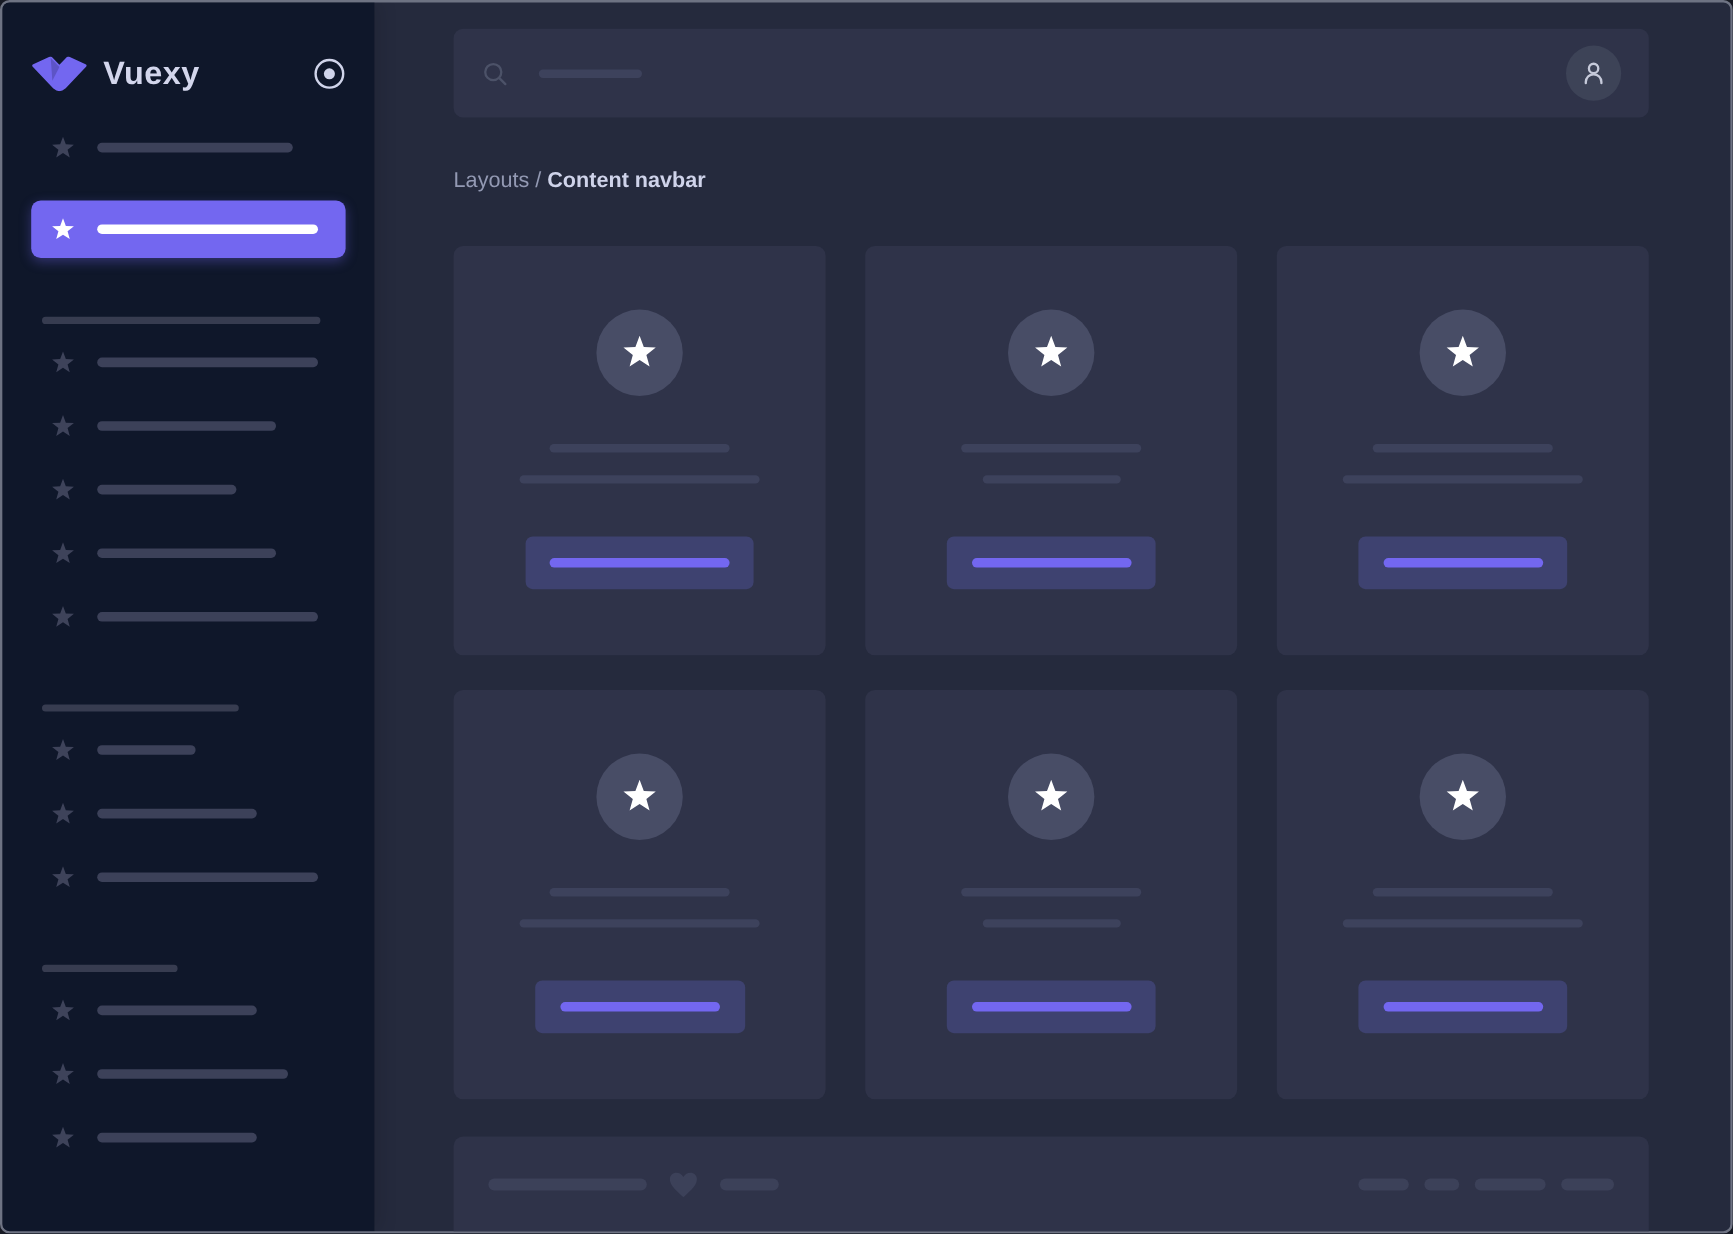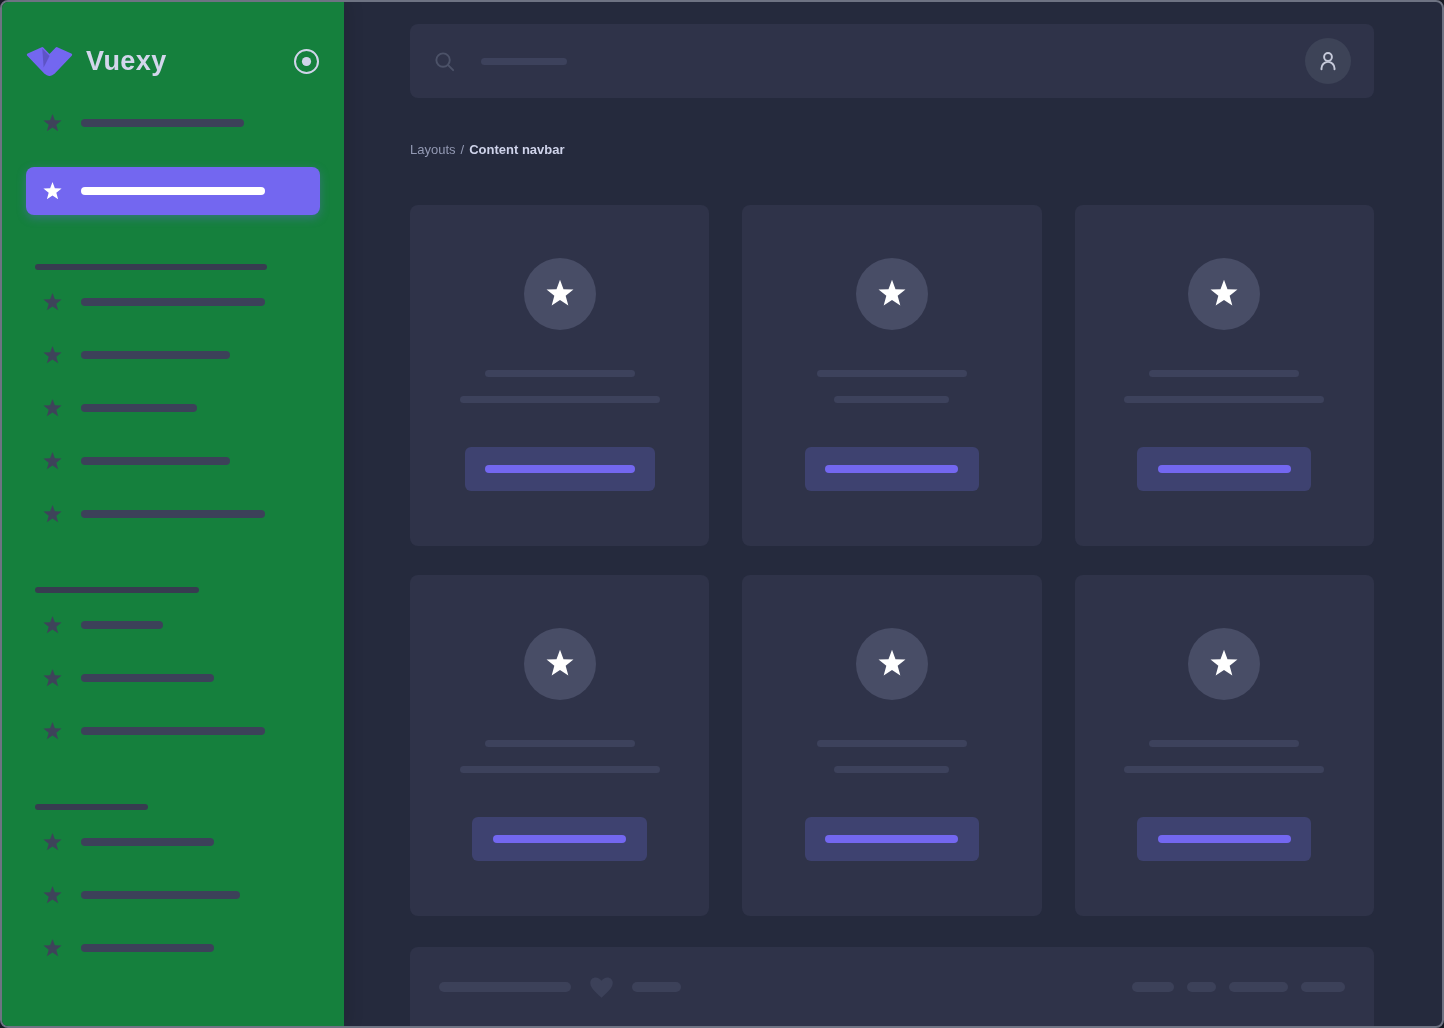--- a/index.html
+++ b/index.html
@@ -6,21 +6,21 @@
   *{box-sizing:border-box;}
   .screen{
     width:1444px;height:1028px;
     border:2px solid #6e7383;border-radius:8px;
     overflow:hidden;display:flex;
     background:#252a3d;
     font-family:"Liberation Sans",sans-serif;
   }
   
   .sidebar{
-    width:342px;flex:none;background:#15803d;
+    width:310px;flex:none;background:#0f172a;
     padding:44px 24px 0;box-shadow:6px 0 14px rgba(0,0,0,0.10);
   }
   .brand{display:flex;align-items:center;height:30px;}
   .brand-name{
     font-size:27px;font-weight:700;color:#d3d6ec;
     letter-spacing:.4px;margin-left:13px;
   }
   .brand-toggle{margin-left:auto;display:flex;align-items:center;cursor:pointer;}
   .nav{display:flex;flex-direction:column;margin-top:33px;}
   .nav-item{
@@ -41,21 +41,21 @@
   .topbar{
     height:74px;background:#2f3349;border-radius:8px;
     display:flex;align-items:center;padding:0 23px;flex:none;
   }
   .searchzone{display:flex;align-items:center;flex:1;cursor:text;}
   .search-bar{width:86px;height:7px;border-radius:4px;background:#3d425c;margin-left:25px;}
   .avatar{
     width:46px;height:46px;border-radius:50%;background:#3d4357;
     display:flex;align-items:center;justify-content:center;cursor:pointer;flex:none;
   }
-  .breadcrumb{margin-top:42px;font-size:13px;color:#9399b3;line-height:20px;flex:none;}
+  .breadcrumb{margin-top:42px;font-size:18px;color:#9399b3;line-height:20px;flex:none;}
   .breadcrumb .sep{margin:0 5px;}
   .breadcrumb .current{color:#cfd3ea;font-weight:700;}
   .grid{
     display:grid;grid-template-columns:repeat(3,1fr);
     gap:29px 33px;margin-top:45px;flex:none;
   }
   .card{
     background:#2f3349;border-radius:8px;height:341px;
     display:flex;flex-direction:column;align-items:center;
   }

